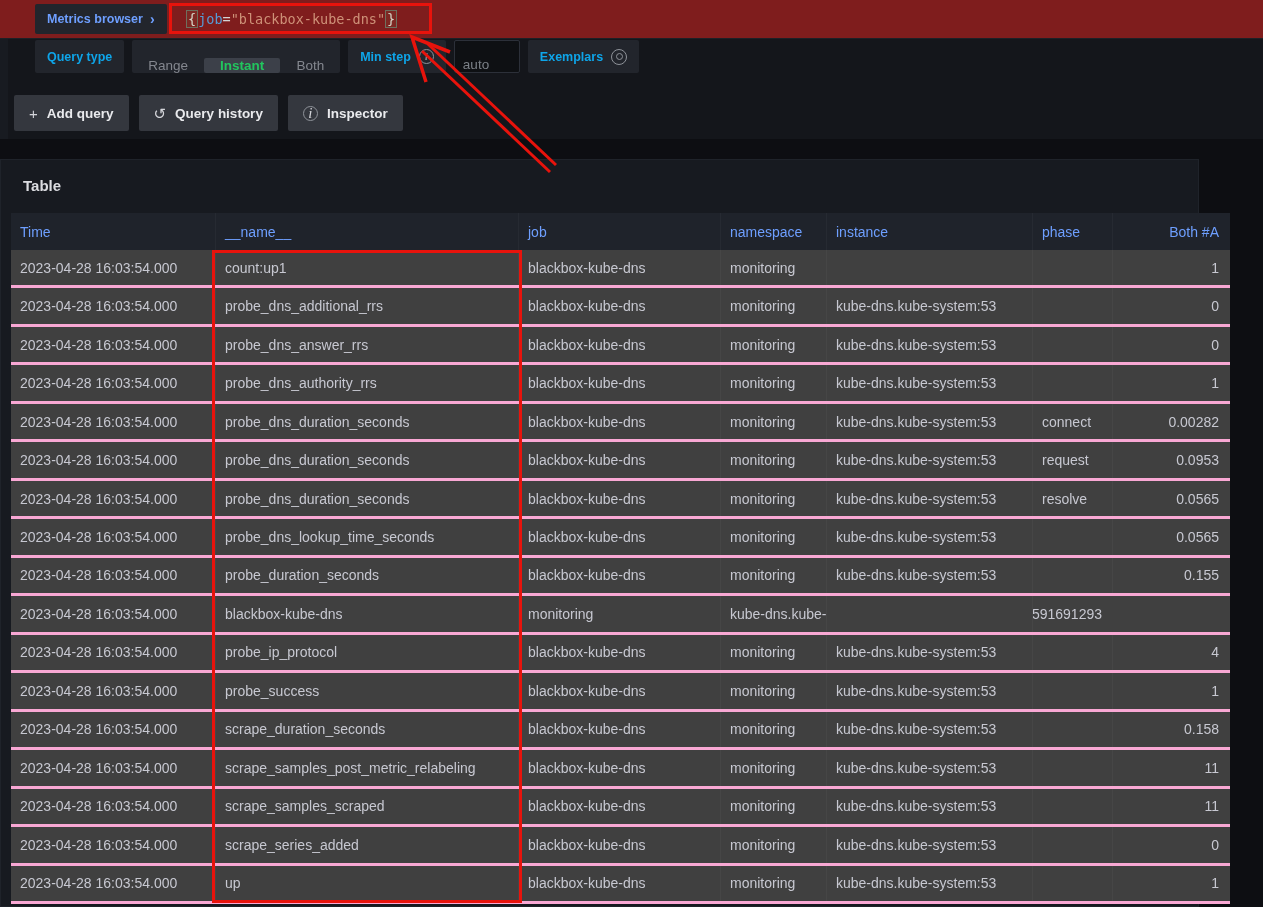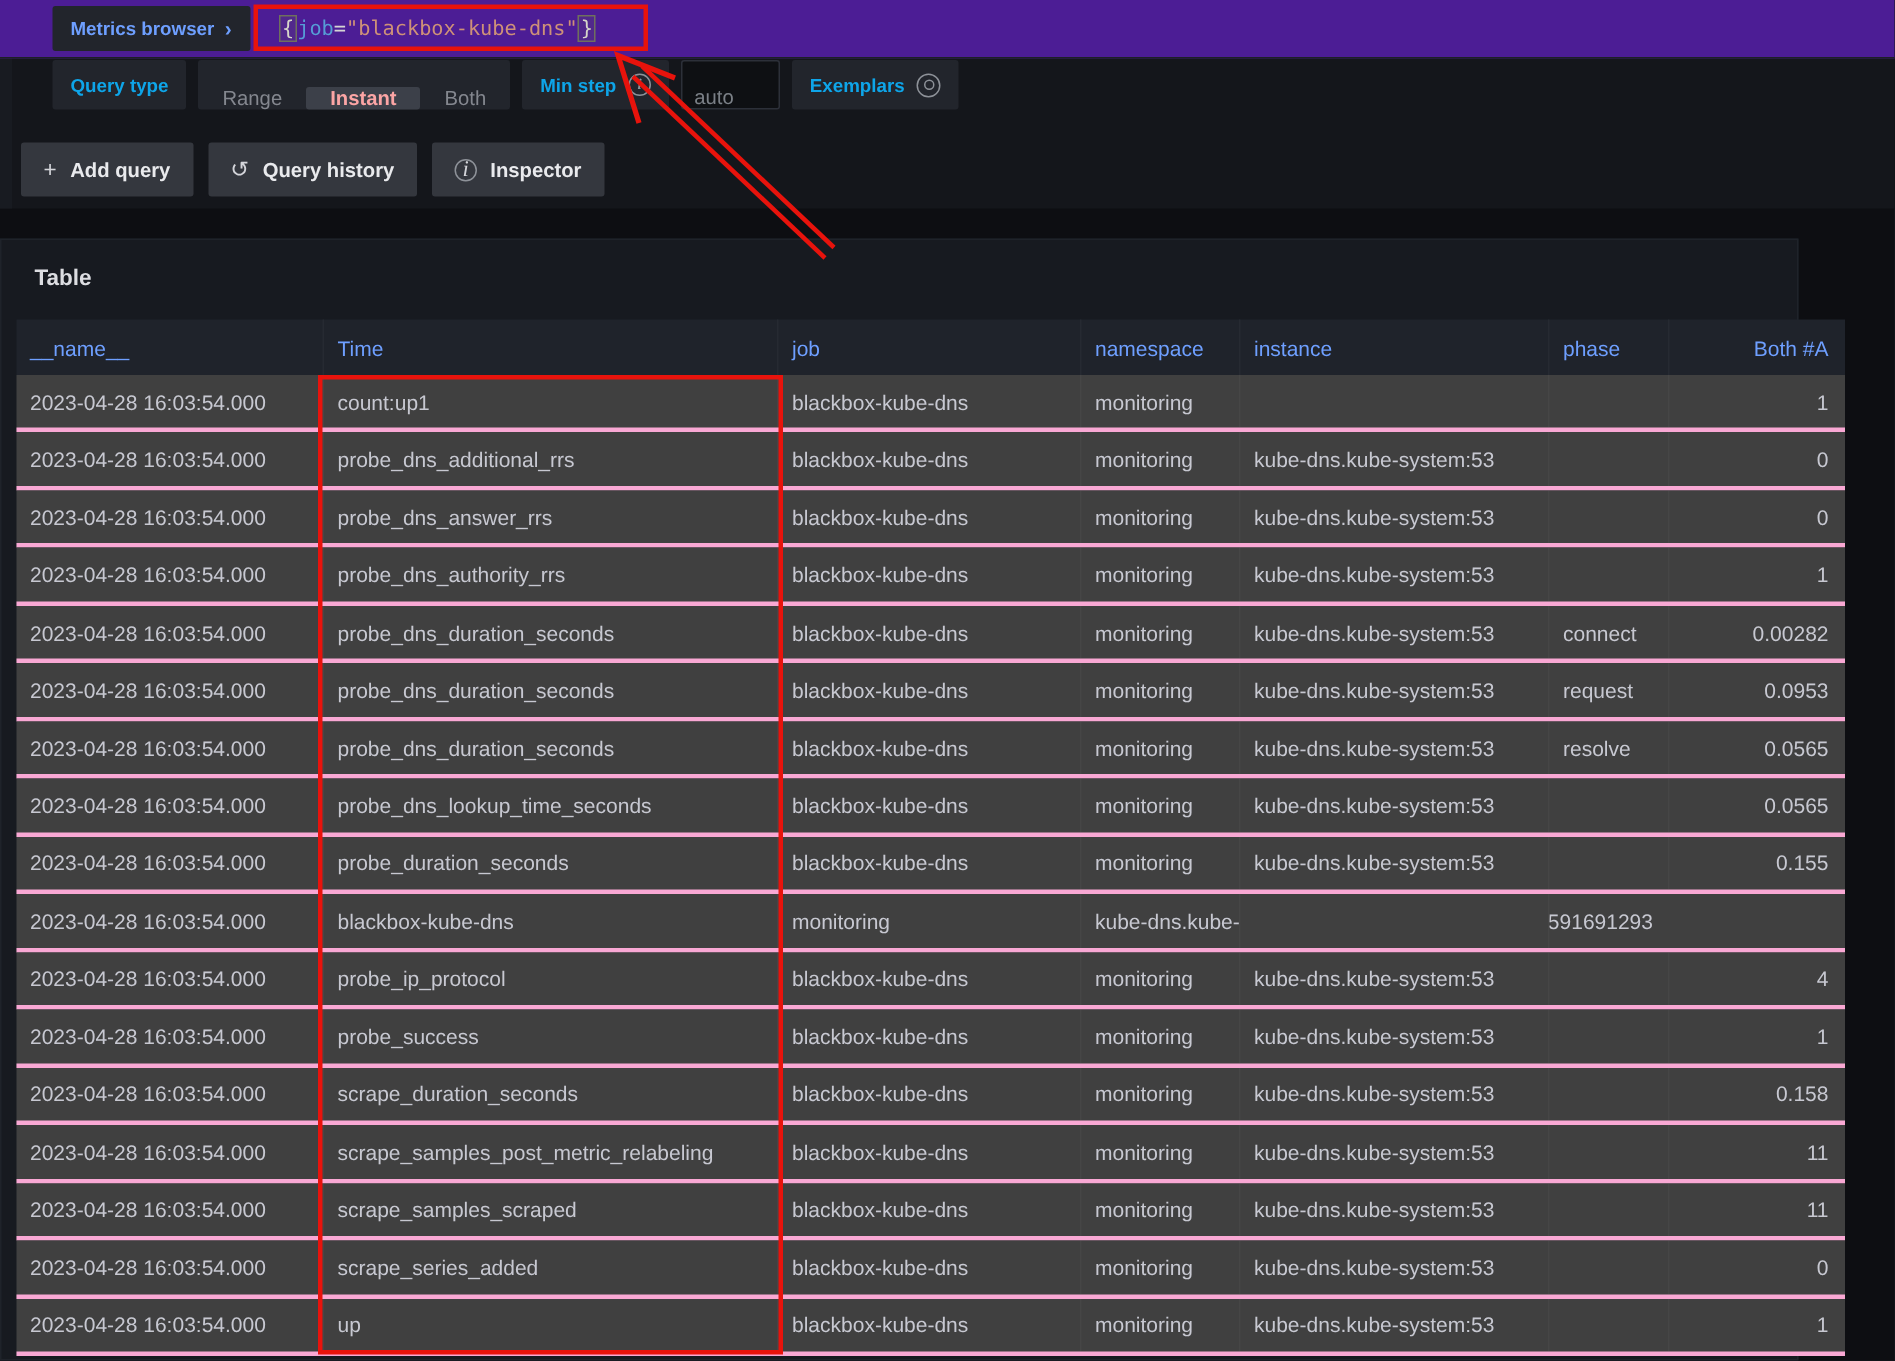--- a/index.html
+++ b/index.html
@@ -9,21 +9,21 @@
     font-family:"Liberation Sans", sans-serif;
     color:#ccccdc;
     position:relative;
     overflow:hidden;
   }
   
   .top-section { position:absolute; left:0; top:0; width:1263px; height:139px; background:#14161b; }
   .left-strip  { position:absolute; left:0; top:0; width:8px; height:139px; background:#181b21; }
   .query-row {
     position:absolute; left:0; top:0; width:1263px; height:39px;
-    background:#4c1d95; border-bottom:1px solid #1d2026;
+    background:#7f1d1d; border-bottom:1px solid #1d2026;
   }
   .metrics-browser-chip {
     position:absolute; left:35px; top:4px; height:30px;
     background:#22252c; border-radius:2px; padding:0 12px;
     display:flex; align-items:center; gap:7px; cursor:pointer;
   }
   .metrics-browser-chip .label { color:#6e9fff; font-size:12.5px; font-weight:bold; }
   .metrics-browser-chip .chev  { color:#6e9fff; font-size:14px; font-weight:bold; line-height:1; }
   .query-expr {
     position:absolute; left:186px; top:0; height:38px;
@@ -42,21 +42,21 @@
   .chip {
     background:#22252c; border-radius:2px; padding:0 12px;
     display:flex; align-items:center; gap:8px;
   }
   .chip .chip-label { font-size:12.5px; font-weight:bold; color:#0ea5e9; }
   .radio-group { background:#22252c; border-radius:2px; display:flex; align-items:flex-end; }
   .radio-option {
     padding:0 16px; display:flex; align-items:center;
     font-size:13.5px; color:#84878f; cursor:pointer; border-radius:2px;
   }
-  .radio-option.active { background:#3c4049; color:#fca5a5; font-weight:bold; }
+  .radio-option.active { background:#3c4049; color:#22c55e; font-weight:bold; }
   .info-icon {
     width:15px; height:15px; border:1.4px solid #8e9299; border-radius:50%;
     color:#8e9299; font-size:10px; font-weight:bold; font-family:"Liberation Serif", serif; font-style:italic;
     display:flex; align-items:center; justify-content:center; flex:0 0 auto;
   }
   .min-step-input {
     width:66px; background:#0e1013; border:1px solid #2c3039; border-radius:2px;
     color:#7b8087; font-size:13.5px; padding:0 8px; display:flex; align-items:flex-end;
   }
   .toggle-icon {
@@ -164,22 +164,22 @@
       <span class="info-icon btn-icon">i</span>
       <span>Inspector</span>
     </button>
   </div>
 </div>
 
 <div class="panel">
   <div class="panel-title">Table</div>
   <div class="grafana-table">
     <div class="t-header" id="table-head">
+        <div class="hcell">Time</div>
         <div class="hcell">__name__</div>
-        <div class="hcell">Time</div>
         <div class="hcell">job</div>
         <div class="hcell">namespace</div>
         <div class="hcell">instance</div>
         <div class="hcell">phase</div>
         <div class="hcell">Both #A</div>
       </div>
     <div class="t-body" id="table-body">
         <div class="trow">
           <div class="tcell">2023-04-28 16:03:54.000</div>
           <div class="tcell">count:up1</div>

